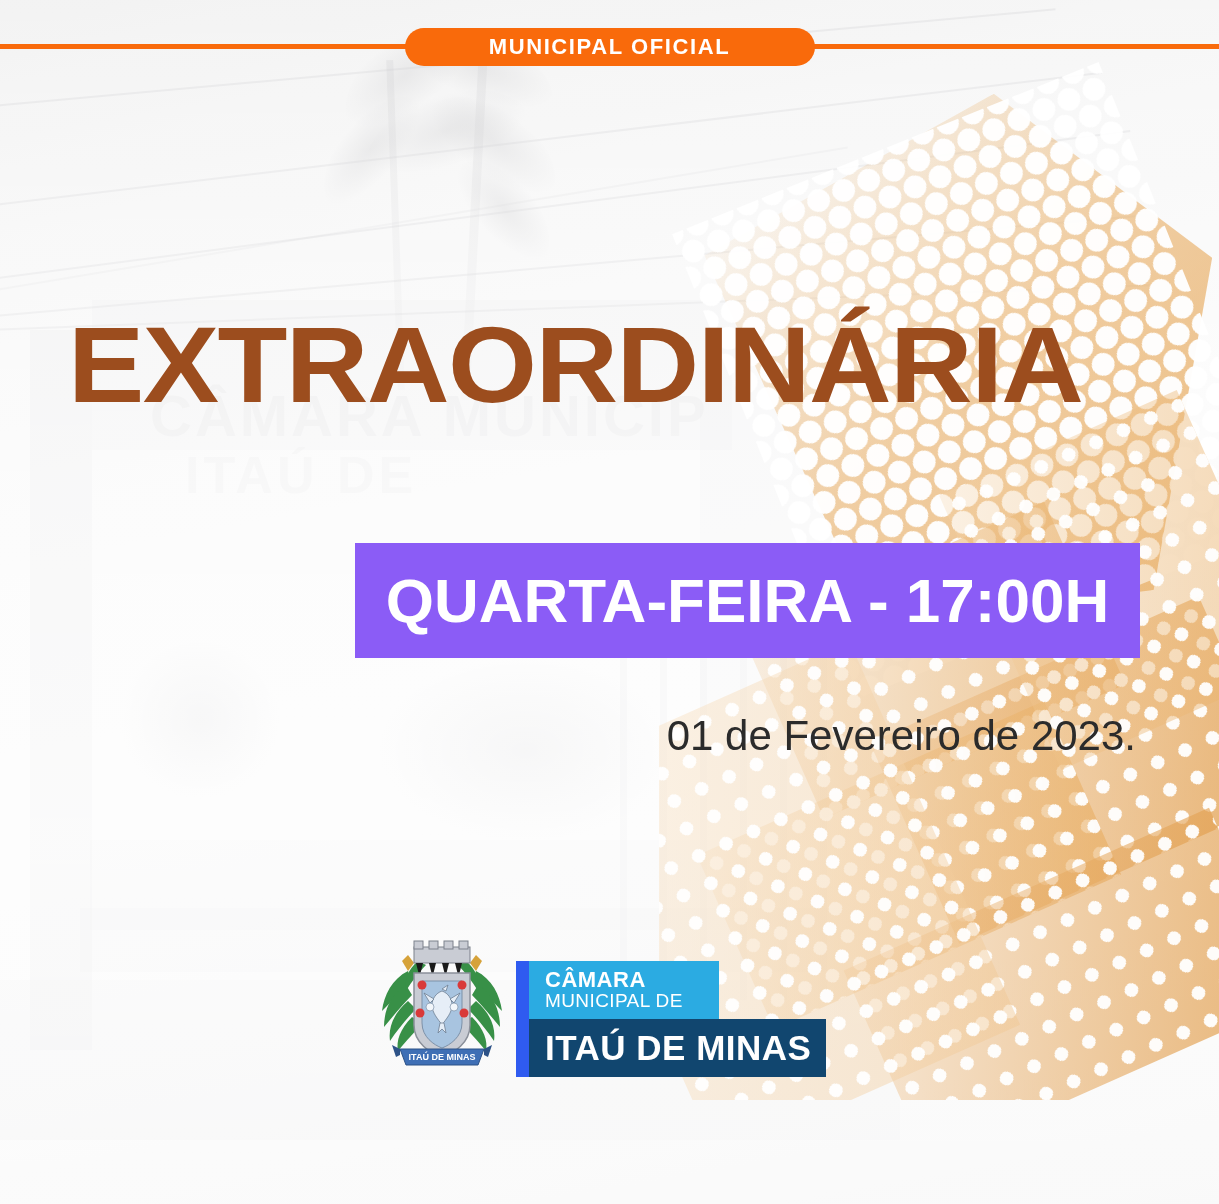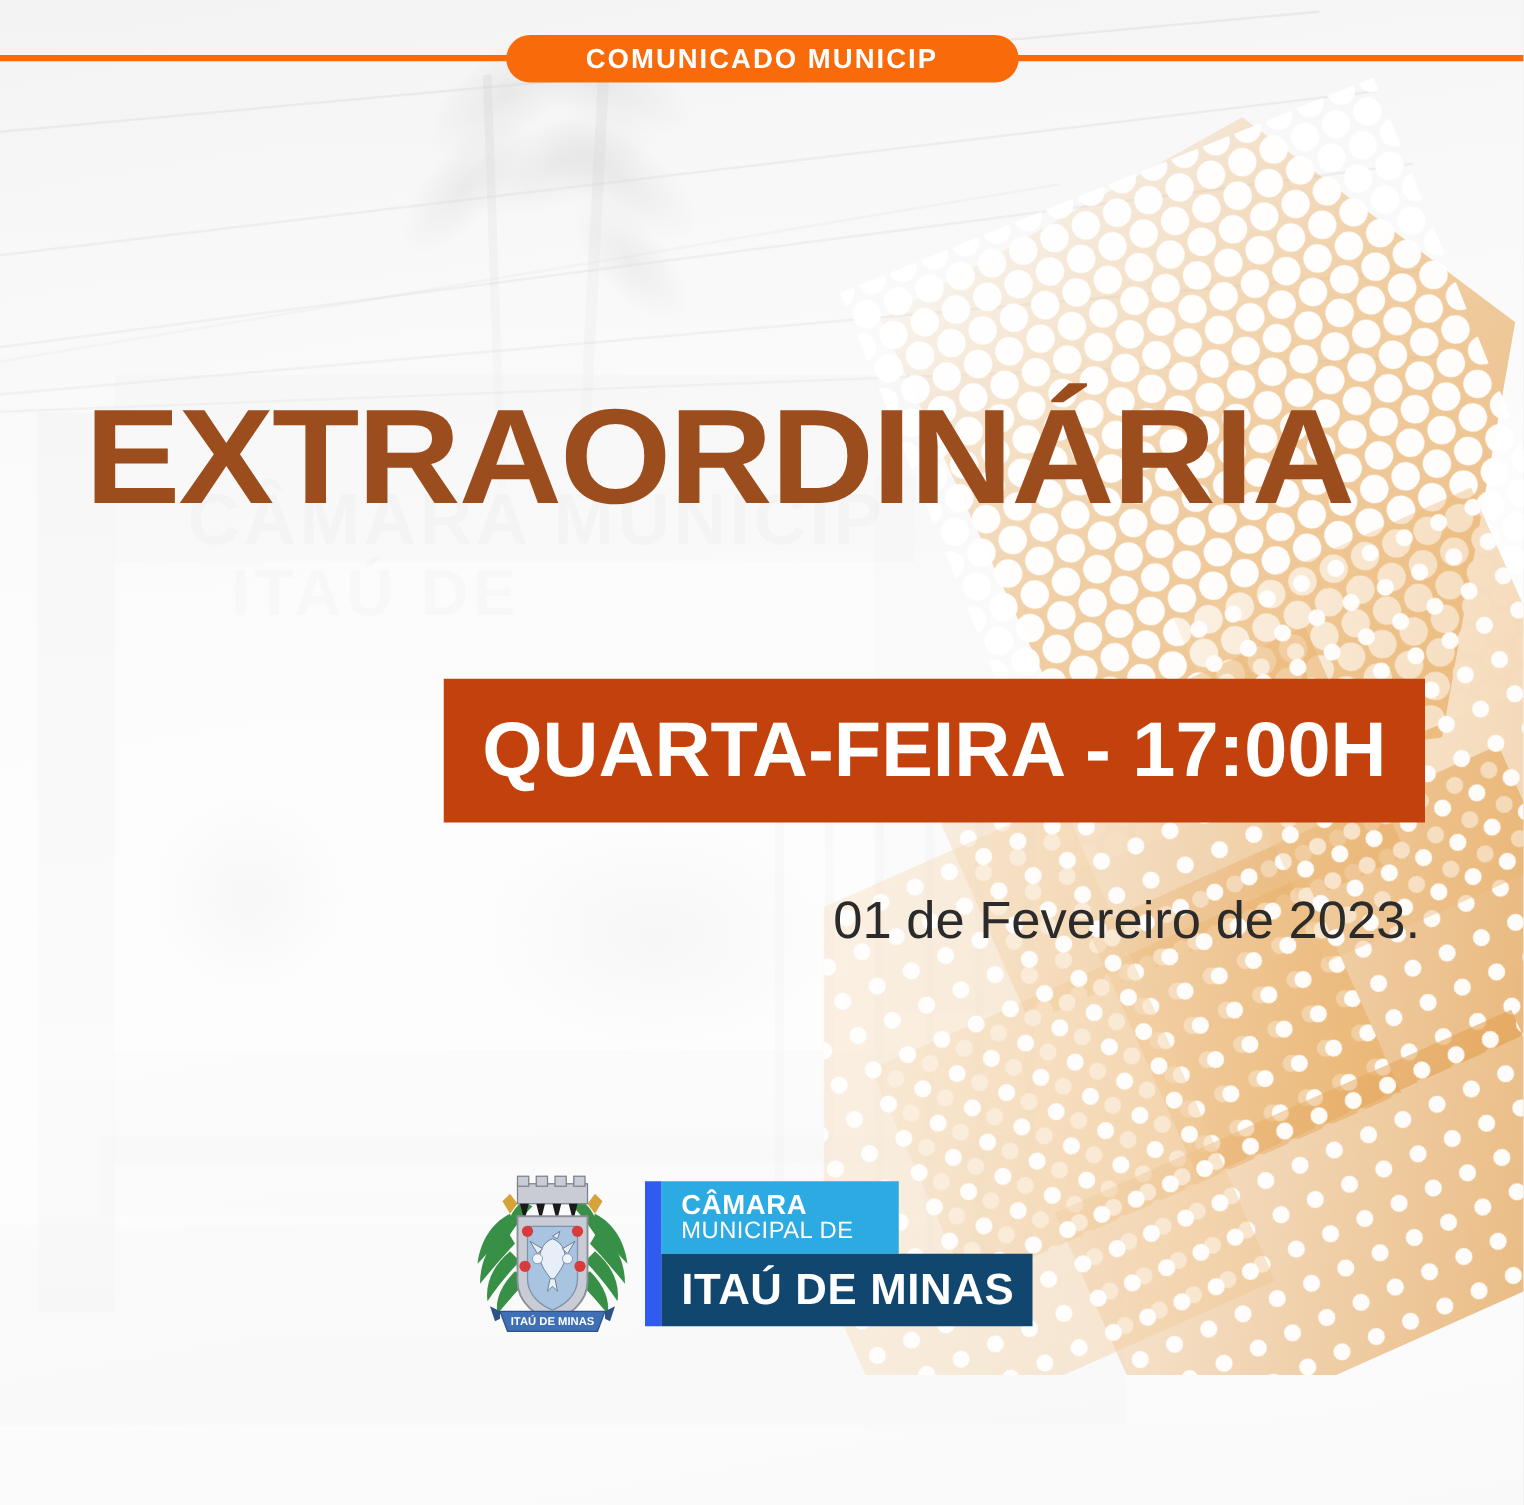--- a/index.html
+++ b/index.html
@@ -201,21 +201,21 @@
     margin-top: -4px;
   }
 
   
   .date-banner {
     position: absolute;
     left: 355px;
     top: 543px;
     width: 785px;
     height: 115px;
-    background: #c2410c;
+    background: #8b5cf6;
     display: flex;
     align-items: center;
     justify-content: center;
     z-index: 6;
   }
   .date-banner span {
     color: #ffffff;
     font-size: 62px;
     font-weight: 700;
     letter-spacing: 0px;
@@ -243,21 +243,21 @@
     top: 933px;
     display: flex;
     align-items: flex-start;
     z-index: 7;
   }
   .crest { width: 128px; height: 135px; flex: 0 0 auto; }
 
   .brand-blocks {
     position: relative;
     margin-left: 10px;
-    margin-top: 12px;
+    margin-top: 28px;
   }
   .brand-accent {
     position: absolute;
     left: 0; top: 0;
     width: 13px;
     height: 116px;
     background: #2F5BF0;
   }
   .brand-top {
     margin-left: 13px;
@@ -389,21 +389,21 @@
     <div class="gold-band" style="left:330px; top:430px; width:260px; height:300px; transform:rotate(-24deg);
                 background:linear-gradient(120deg, rgba(245,214,172,0.30), rgba(233,176,105,0.55));">
       <div class="dots"></div>
     </div>
   </div>
 
   <div class="top-rule left"></div>
   <div class="top-rule right"></div>
 
   <div class="header-pill">
-    <span>COMUNICADO MUNICIP</span>
+    <span>MUNICIPAL OFICIAL</span>
   </div>
 
   <div class="headline-block">
     <div class="title-extra">EXTRAORDINÁRIA</div>
   </div>
 
   <div class="date-banner">
     <span>QUARTA-FEIRA - 17:00H</span>
   </div>
 

